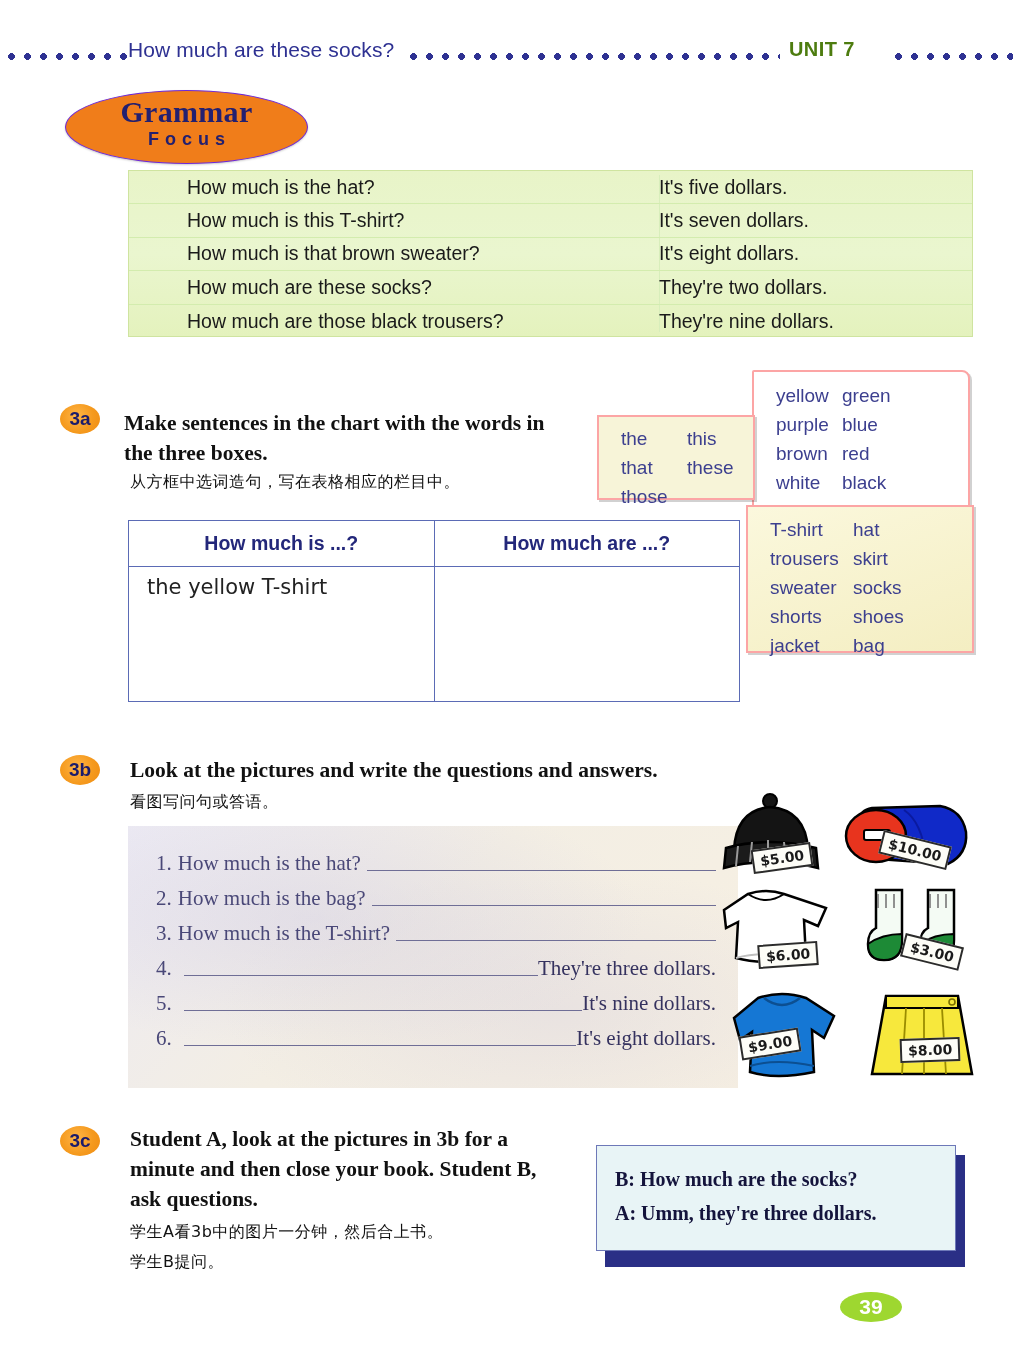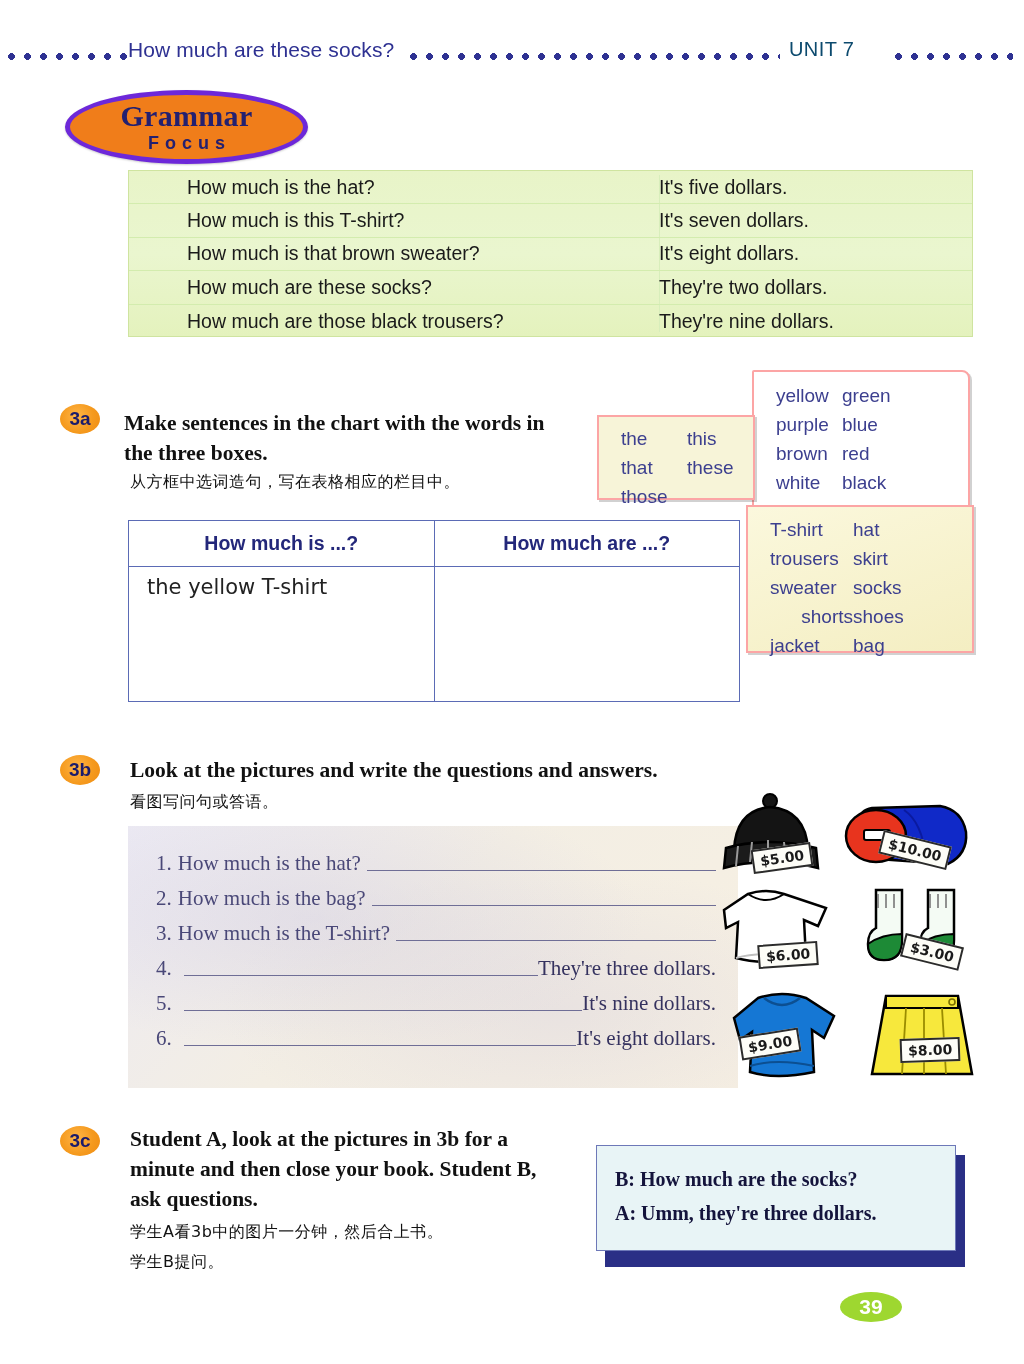--- a/index.html
+++ b/index.html
@@ -17,28 +17,28 @@
           background-image:radial-gradient(circle at 3.5px 3.5px, #2e3192 3.2px, rgba(0,0,0,0) 3.4px);
           background-size:16px 7px; background-repeat:repeat-x; }
   .dots-left  { left:8px;  width:120px; }
   .dots-mid   { left:410px; width:370px; }
   .dots-right { left:895px; width:118px; }
   .runhead-title {
     position:absolute; left:128px; top:38px; font-size:21px; color:#2e3192;
     letter-spacing:.1px; white-space:nowrap;
   }
   .runhead-unit {
-    position:absolute; left:789px; top:38px; font-size:20px; color:#0c4a6e;
-    font-weight:normal; letter-spacing:.4px; white-space:nowrap;
+    position:absolute; left:789px; top:38px; font-size:20px; color:#4d7c0f;
+    font-weight:bold; letter-spacing:.4px; white-space:nowrap;
   }
 
   
   .gf-badge {
     position:absolute; left:65px; top:90px; width:243px; height:74px;
-    border-radius:50%; background:#f07d1a; border:5px solid #6d28d9;
+    border-radius:50%; background:#f07d1a; border:1px solid #6d28d9;
     box-shadow:0 1px 2px rgba(0,0,0,.2);
   }
   .gf-title {
     position:absolute; top:4px; left:0; width:100%; text-align:center;
     font-family:"Liberation Serif", serif; font-weight:bold; font-size:30px;
     color:#232070; letter-spacing:.3px;
   }
   .gf-sub {
     position:absolute; top:38px; left:0; width:100%; text-align:center;
     font-weight:bold; font-size:18px; color:#232070; letter-spacing:6px;
@@ -246,21 +246,21 @@
     </div>
     <div class="note-row">
       <span class="note-col1" style="width:105px;">trousers</span>
       <span class="note-col2">skirt</span>
     </div>
     <div class="note-row">
       <span class="note-col1" style="width:105px;">sweater</span>
       <span class="note-col2">socks</span>
     </div>
     <div class="note-row">
-      <span class="note-col1" style="width:105px;text-align:right;">shorts</span>
+      <span class="note-col1" style="width:105px;">shorts</span>
       <span class="note-col2">shoes</span>
     </div>
     <div class="note-row">
       <span class="note-col1" style="width:105px;">jacket</span>
       <span class="note-col2">bag</span>
     </div>
   </div>
 </div>
 
 <div class="chart3a">

